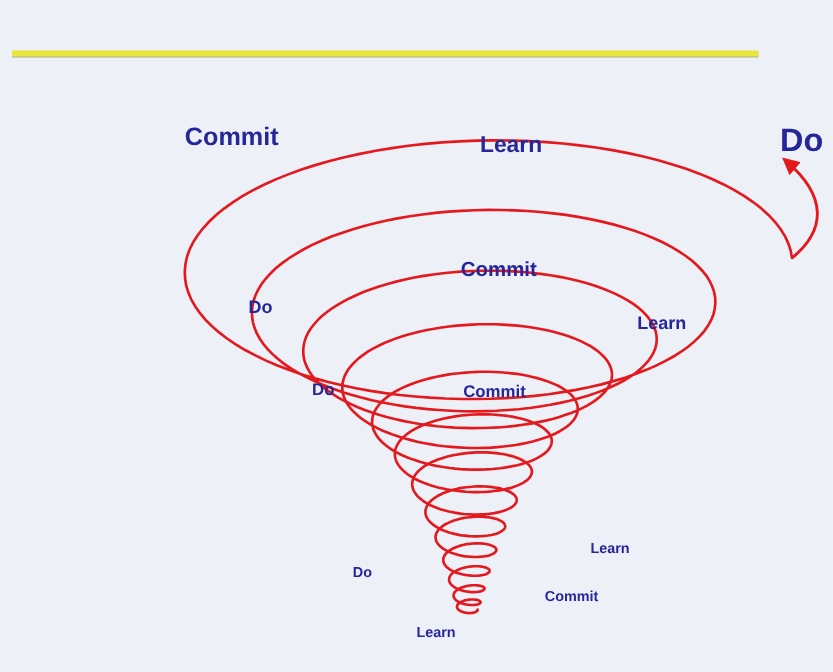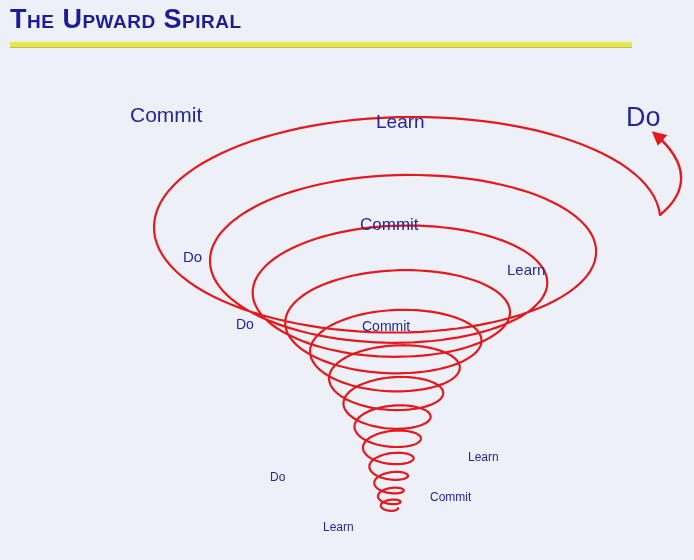--- a/index.html
+++ b/index.html
@@ -44,31 +44,31 @@
   .diagram path {
     stroke: var(--c-spiral, #e4191d);
   }
   .diagram marker path {
     fill: var(--c-spiral, #e4191d);
     stroke: none;
   }
   .lbl {
     position: absolute;
     color: var(--c-label, #24269a);
-    font-weight: 400;
+    font-weight: 700;
     white-space: nowrap;
     line-height: 1;
+    margin-left: 24px;
   }
 </style>
 </head>
 <body>
 
 <div class="slide">
 
-  <h1 class="slide-title">The Upward Spiral</h1>
   <div class="title-underline"></div>
 
   <svg class="diagram" viewBox="0 0 694 560" width="694" height="560" xmlns="http://www.w3.org/2000/svg">
     <defs>
       <marker id="arrowhead" viewBox="0 0 10 10" refX="7" refY="5" markerWidth="6" markerHeight="6" orient="auto">
         <path d="M0,0 L10,5 L0,10 z"></path>
       </marker>
     </defs>
     <path fill="none" stroke-width="2.2" stroke-linecap="round" d="M398.0 508.0 L398.0 508.2 L398.0 508.4 L397.9 508.5 L397.9 508.7 L397.8 508.9 L397.6 509.1 L397.5 509.2 L397.3 509.4 L397.1 509.5 L396.9 509.7 L396.6 509.8 L396.4 510.0 L396.1 510.1 L395.8 510.2 L395.4 510.3 L395.1 510.4 L394.7 510.5 L394.3 510.6 L393.9 510.7 L393.5 510.7 L393.1 510.8 L392.6 510.8 L392.2 510.8 L391.7 510.9 L391.2 510.9 L390.7 510.9 L390.2 510.8 L389.8 510.8 L389.3 510.7 L388.8 510.7 L388.3 510.6 L387.8 510.5 L387.3 510.4 L386.8 510.3 L386.4 510.2 L385.9 510.1 L385.5 509.9 L385.0 509.8 L384.6 509.6 L384.2 509.4 L383.8 509.2 L383.5 509.0 L383.1 508.8 L382.8 508.6 L382.5 508.4 L382.2 508.2 L381.9 507.9 L381.7 507.7 L381.5 507.4 L381.3 507.2 L381.2 506.9 L381.0 506.6 L380.9 506.3 L380.9 506.1 L380.8 505.8 L380.8 505.5 L380.9 505.2 L380.9 504.9 L381.0 504.7 L381.1 504.4 L381.2 504.1 L381.4 503.8 L381.6 503.6 L381.8 503.3 L382.1 503.0 L382.4 502.8 L382.7 502.5 L383.0 502.3 L383.4 502.0 L383.8 501.8 L384.2 501.6 L384.6 501.4 L385.1 501.2 L385.5 501.0 L386.0 500.8 L386.5 500.6 L387.0 500.5 L387.5 500.3 L388.1 500.2 L388.6 500.1 L389.2 500.0 L389.7 499.9 L390.3 499.8 L390.8 499.7 L391.4 499.7 L392.0 499.6 L392.5 499.6 L393.1 499.6 L393.6 499.6 L394.1 499.6 L394.7 499.6 L395.2 499.6 L395.7 499.7 L396.2 499.7 L396.6 499.8 L397.1 499.9 L397.5 499.9 L397.9 500.0 L398.3 500.1 L398.6 500.3 L398.9 500.4 L399.2 500.5 L399.5 500.7 L399.7 500.8 L399.9 500.9 L400.1 501.1 L400.3 501.3 L400.4 501.4 L400.4 501.6 L400.5 501.7 L400.5 501.9 L400.5 502.1 L400.4 502.2 L400.3 502.4 L400.2 502.6 L400.0 502.7 L399.8 502.9 L399.6 503.0 L399.3 503.2 L399.0 503.3 L398.7 503.4 L398.4 503.6 L398.0 503.7 L397.6 503.8 L397.1 503.9 L396.7 504.0 L396.2 504.0 L395.7 504.1 L395.1 504.1 L394.6 504.2 L394.0 504.2 L393.4 504.2 L392.8 504.2 L392.2 504.2 L391.6 504.1 L391.0 504.1 L390.3 504.0 L389.7 503.9 L389.0 503.8 L388.4 503.7 L387.8 503.6 L387.1 503.4 L386.5 503.3 L385.9 503.1 L385.3 502.9 L384.7 502.7 L384.1 502.5 L383.5 502.2 L383.0 502.0 L382.4 501.7 L381.9 501.4 L381.4 501.1 L381.0 500.8 L380.5 500.5 L380.1 500.2 L379.8 499.9 L379.4 499.5 L379.1 499.2 L378.9 498.8 L378.6 498.4 L378.4 498.1 L378.3 497.7 L378.1 497.3 L378.0 496.9 L378.0 496.5 L378.0 496.1 L378.0 495.7 L378.1 495.3 L378.2 494.9 L378.3 494.6 L378.5 494.2 L378.7 493.8 L379.0 493.4 L379.3 493.0 L379.6 492.7 L380.0 492.3 L380.4 492.0 L380.9 491.6 L381.3 491.3 L381.8 491.0 L382.4 490.7 L382.9 490.4 L383.5 490.1 L384.1 489.8 L384.8 489.5 L385.4 489.3 L386.1 489.1 L386.8 488.9 L387.5 488.7 L388.2 488.5 L388.9 488.3 L389.6 488.2 L390.4 488.1 L391.1 488.0 L391.8 487.9 L392.6 487.8 L393.3 487.7 L394.0 487.7 L394.7 487.7 L395.4 487.7 L396.1 487.7 L396.8 487.7 L397.4 487.8 L398.1 487.8 L398.7 487.9 L399.3 488.0 L399.8 488.1 L400.3 488.2 L400.8 488.3 L401.3 488.5 L401.7 488.6 L402.1 488.8 L402.4 488.9 L402.8 489.1 L403.0 489.3 L403.3 489.5 L403.4 489.7 L403.6 489.9 L403.7 490.1 L403.7 490.3 L403.8 490.5 L403.7 490.7 L403.6 490.9 L403.5 491.2 L403.4 491.4 L403.1 491.6 L402.9 491.8 L402.6 491.9 L402.2 492.1 L401.9 492.3 L401.4 492.5 L401.0 492.6 L400.5 492.8 L399.9 492.9 L399.3 493.0 L398.7 493.1 L398.1 493.2 L397.4 493.3 L396.7 493.3 L396.0 493.4 L395.3 493.4 L394.5 493.4 L393.7 493.4 L392.9 493.4 L392.1 493.3 L391.3 493.2 L390.4 493.1 L389.6 493.0 L388.7 492.9 L387.9 492.7 L387.1 492.6 L386.2 492.4 L385.4 492.2 L384.6 491.9 L383.8 491.7 L383.0 491.4 L382.2 491.1 L381.5 490.8 L380.8 490.4 L380.1 490.1 L379.4 489.7 L378.8 489.4 L378.2 489.0 L377.6 488.5 L377.1 488.1 L376.6 487.7 L376.2 487.2 L375.7 486.8 L375.4 486.3 L375.1 485.8 L374.8 485.3 L374.6 484.8 L374.4 484.3 L374.3 483.8 L374.3 483.3 L374.2 482.8 L374.3 482.3 L374.4 481.7 L374.5 481.2 L374.7 480.7 L375.0 480.2 L375.3 479.7 L375.6 479.2 L376.0 478.7 L376.4 478.3 L376.9 477.8 L377.5 477.3 L378.0 476.9 L378.6 476.5 L379.3 476.1 L380.0 475.7 L380.7 475.3 L381.5 474.9 L382.3 474.6 L383.1 474.2 L384.0 473.9 L384.9 473.6 L385.8 473.4 L386.7 473.1 L387.6 472.9 L388.6 472.7 L389.5 472.5 L390.5 472.3 L391.4 472.2 L392.4 472.1 L393.4 472.0 L394.3 471.9 L395.3 471.9 L396.2 471.9 L397.1 471.9 L398.0 471.9 L398.9 471.9 L399.8 472.0 L400.6 472.1 L401.4 472.2 L402.1 472.3 L402.9 472.5 L403.5 472.6 L404.2 472.8 L404.8 473.0 L405.3 473.2 L405.9 473.4 L406.3 473.7 L406.7 473.9 L407.1 474.1 L407.4 474.4 L407.6 474.7 L407.8 475.0 L407.9 475.2 L408.0 475.5 L408.0 475.8 L408.0 476.1 L407.9 476.4 L407.7 476.7 L407.5 476.9 L407.2 477.2 L406.9 477.5 L406.5 477.7 L406.0 478.0 L405.5 478.2 L405.0 478.5 L404.4 478.7 L403.7 478.9 L403.0 479.0 L402.2 479.2 L401.4 479.4 L400.6 479.5 L399.7 479.6 L398.8 479.7 L397.9 479.8 L396.9 479.8 L395.9 479.8 L394.8 479.8 L393.8 479.8 L392.7 479.7 L391.6 479.6 L390.5 479.5 L389.4 479.4 L388.3 479.2 L387.2 479.1 L386.1 478.8 L385.0 478.6 L384.0 478.3 L382.9 478.0 L381.8 477.7 L380.8 477.4 L379.8 477.0 L378.8 476.6 L377.9 476.2 L377.0 475.7 L376.1 475.3 L375.3 474.8 L374.5 474.3 L373.8 473.8 L373.1 473.2 L372.4 472.7 L371.8 472.1 L371.3 471.5 L370.9 470.9 L370.4 470.3 L370.1 469.6 L369.8 469.0 L369.6 468.4 L369.5 467.7 L369.4 467.1 L369.4 466.4 L369.4 465.8 L369.5 465.1 L369.7 464.4 L370.0 463.8 L370.3 463.2 L370.7 462.5 L371.1 461.9 L371.6 461.3 L372.2 460.7 L372.9 460.1 L373.5 459.5 L374.3 458.9 L375.1 458.4 L376.0 457.9 L376.9 457.4 L377.9 456.9 L378.9 456.4 L379.9 456.0 L381.0 455.6 L382.1 455.2 L383.3 454.8 L384.4 454.5 L385.7 454.2 L386.9 453.9 L388.1 453.6 L389.4 453.4 L390.6 453.2 L391.9 453.1 L393.2 453.0 L394.4 452.9 L395.7 452.8 L396.9 452.8 L398.1 452.7 L399.3 452.8 L400.5 452.8 L401.7 452.9 L402.8 453.0 L403.9 453.1 L404.9 453.3 L405.9 453.5 L406.9 453.7 L407.8 453.9 L408.6 454.2 L409.4 454.5 L410.1 454.7 L410.8 455.1 L411.4 455.4 L411.9 455.7 L412.4 456.1 L412.8 456.4 L413.1 456.8 L413.4 457.2 L413.5 457.6 L413.6 458.0 L413.6 458.4 L413.6 458.8 L413.4 459.2 L413.2 459.6 L412.9 460.0 L412.6 460.3 L412.1 460.7 L411.6 461.1 L411.0 461.4 L410.4 461.8 L409.6 462.1 L408.8 462.4 L408.0 462.7 L407.0 463.0 L406.1 463.2 L405.0 463.4 L403.9 463.6 L402.8 463.8 L401.6 463.9 L400.3 464.0 L399.0 464.1 L397.7 464.2 L396.4 464.2 L395.0 464.2 L393.6 464.1 L392.2 464.0 L390.7 463.9 L389.3 463.8 L387.8 463.6 L386.4 463.4 L384.9 463.1 L383.5 462.8 L382.1 462.5 L380.7 462.1 L379.3 461.7 L378.0 461.3 L376.6 460.9 L375.4 460.4 L374.1 459.8 L372.9 459.3 L371.8 458.7 L370.7 458.1 L369.7 457.5 L368.7 456.8 L367.8 456.1 L367.0 455.4 L366.2 454.7 L365.5 453.9 L364.9 453.2 L364.4 452.4 L363.9 451.6 L363.5 450.8 L363.3 450.0 L363.1 449.2 L363.0 448.3 L362.9 447.5 L363.0 446.7 L363.2 445.8 L363.4 445.0 L363.7 444.2 L364.1 443.4 L364.7 442.6 L365.2 441.8 L365.9 441.0 L366.7 440.2 L367.5 439.5 L368.4 438.7 L369.4 438.0 L370.5 437.3 L371.6 436.7 L372.8 436.1 L374.1 435.5 L375.4 434.9 L376.8 434.3 L378.2 433.8 L379.7 433.3 L381.2 432.9 L382.7 432.5 L384.3 432.1 L385.9 431.8 L387.5 431.5 L389.2 431.2 L390.8 431.0 L392.5 430.9 L394.1 430.7 L395.8 430.6 L397.4 430.6 L399.1 430.5 L400.7 430.6 L402.2 430.6 L403.8 430.7 L405.3 430.9 L406.8 431.0 L408.2 431.2 L409.5 431.5 L410.9 431.8 L412.1 432.1 L413.3 432.4 L414.4 432.8 L415.4 433.1 L416.4 433.6 L417.2 434.0 L418.0 434.5 L418.7 434.9 L419.3 435.4 L419.9 436.0 L420.3 436.5 L420.6 437.0 L420.8 437.6 L421.0 438.1 L421.0 438.7 L420.9 439.2 L420.7 439.8 L420.5 440.3 L420.1 440.9 L419.6 441.4 L419.0 441.9 L418.3 442.4 L417.6 442.9 L416.7 443.4 L415.7 443.9 L414.7 444.3 L413.6 444.7 L412.3 445.1 L411.0 445.4 L409.7 445.8 L408.2 446.0 L406.7 446.3 L405.1 446.5 L403.5 446.7 L401.8 446.8 L400.1 446.9 L398.3 447.0 L396.5 447.0 L394.7 447.0 L392.8 446.9 L390.9 446.8 L389.1 446.6 L387.2 446.4 L385.3 446.2 L383.4 445.9 L381.5 445.5 L379.6 445.1 L377.8 444.7 L376.0 444.2 L374.2 443.7 L372.5 443.1 L370.8 442.5 L369.2 441.9 L367.6 441.2 L366.1 440.5 L364.7 439.7 L363.4 438.9 L362.1 438.1 L360.9 437.2 L359.8 436.3 L358.8 435.4 L357.9 434.5 L357.1 433.5 L356.4 432.5 L355.8 431.5 L355.3 430.5 L354.9 429.5 L354.7 428.4 L354.5 427.4 L354.5 426.3 L354.6 425.3 L354.8 424.2 L355.1 423.2 L355.6 422.1 L356.1 421.1 L356.8 420.1 L357.6 419.1 L358.4 418.1 L359.4 417.1 L360.5 416.2 L361.7 415.3 L363.0 414.4 L364.4 413.5 L365.9 412.7 L367.5 411.9 L369.1 411.1 L370.9 410.4 L372.7 409.7 L374.5 409.1 L376.5 408.5 L378.4 408.0 L380.5 407.5 L382.5 407.0 L384.6 406.6 L386.8 406.3 L388.9 406.0 L391.1 405.8 L393.3 405.6 L395.4 405.4 L397.6 405.3 L399.8 405.3 L401.9 405.3 L404.0 405.4 L406.1 405.5 L408.1 405.7 L410.1 405.9 L412.0 406.2 L413.8 406.5 L415.6 406.8 L417.3 407.2 L419.0 407.7 L420.5 408.1 L422.0 408.7 L423.3 409.2 L424.6 409.8 L425.7 410.4 L426.8 411.1 L427.7 411.7 L428.5 412.4 L429.2 413.1 L429.7 413.9 L430.1 414.6 L430.4 415.4 L430.6 416.1 L430.6 416.9 L430.5 417.7 L430.3 418.4 L429.9 419.2 L429.4 419.9 L428.8 420.7 L428.0 421.4 L427.2 422.1 L426.1 422.8 L425.0 423.5 L423.7 424.1 L422.4 424.7 L420.9 425.3 L419.3 425.8 L417.6 426.3 L415.8 426.8 L413.9 427.2 L411.9 427.6 L409.8 427.9 L407.7 428.2 L405.5 428.4 L403.2 428.6 L400.9 428.7 L398.6 428.8 L396.1 428.8 L393.7 428.8 L391.2 428.6 L388.8 428.5 L386.3 428.3 L383.8 428.0 L381.3 427.6 L378.8 427.2 L376.4 426.7 L374.0 426.2 L371.6 425.6 L369.3 425.0 L367.0 424.3 L364.8 423.5 L362.7 422.7 L360.7 421.9 L358.7 421.0 L356.8 420.0 L355.1 419.0 L353.4 418.0 L351.9 416.9 L350.4 415.7 L349.1 414.6 L347.9 413.4 L346.9 412.2 L346.0 410.9 L345.2 409.7 L344.5 408.4 L344.1 407.1 L343.7 405.7 L343.5 404.4 L343.5 403.1 L343.6 401.7 L343.9 400.4 L344.3 399.1 L344.9 397.8 L345.6 396.4 L346.4 395.2 L347.5 393.9 L348.6 392.6 L349.9 391.4 L351.4 390.2 L352.9 389.1 L354.6 387.9 L356.5 386.9 L358.4 385.8 L360.5 384.8 L362.6 383.9 L364.9 383.0 L367.3 382.2 L369.7 381.4 L372.2 380.7 L374.8 380.0 L377.5 379.4 L380.2 378.9 L383.0 378.4 L385.8 378.0 L388.6 377.6 L391.4 377.4 L394.3 377.2 L397.1 377.0 L400.0 377.0 L402.8 377.0 L405.6 377.0 L408.3 377.2 L411.0 377.4 L413.7 377.6 L416.3 378.0 L418.8 378.3 L421.2 378.8 L423.6 379.3 L425.8 379.9 L428.0 380.5 L430.0 381.2 L431.9 381.9 L433.7 382.7 L435.3 383.5 L436.8 384.4 L438.2 385.3 L439.4 386.2 L440.4 387.1 L441.3 388.1 L442.0 389.1 L442.6 390.1 L443.0 391.2 L443.2 392.2 L443.3 393.3 L443.1 394.3 L442.8 395.4 L442.3 396.4 L441.7 397.5 L440.9 398.5 L439.9 399.5 L438.7 400.5 L437.4 401.4 L435.9 402.4 L434.2 403.2 L432.4 404.1 L430.5 404.9 L428.4 405.6 L426.2 406.4 L423.8 407.0 L421.3 407.6 L418.7 408.2 L416.0 408.6 L413.2 409.0 L410.3 409.4 L407.4 409.7 L404.3 409.9 L401.2 410.0 L398.1 410.1 L394.9 410.1 L391.6 410.0 L388.4 409.8 L385.1 409.5 L381.8 409.2 L378.6 408.8 L375.4 408.3 L372.2 407.8 L369.0 407.1 L365.9 406.4 L362.9 405.6 L359.9 404.7 L357.0 403.8 L354.2 402.8 L351.5 401.7 L349.0 400.6 L346.5 399.4 L344.2 398.1 L342.0 396.8 L340.0 395.4 L338.1 394.0 L336.4 392.5 L334.8 391.0 L333.5 389.5 L332.3 387.9 L331.2 386.3 L330.4 384.6 L329.8 383.0 L329.3 381.3 L329.1 379.6 L329.0 377.9 L329.2 376.2 L329.5 374.5 L330.1 372.8 L330.8 371.1 L331.8 369.5 L332.9 367.8 L334.2 366.2 L335.8 364.6 L337.5 363.1 L339.4 361.6 L341.4 360.1 L343.7 358.7 L346.1 357.3 L348.6 356.0 L351.3 354.8 L354.1 353.6 L357.1 352.5 L360.2 351.4 L363.4 350.5 L366.7 349.6 L370.1 348.7 L373.6 348.0 L377.2 347.4 L380.8 346.8 L384.4 346.3 L388.1 345.9 L391.9 345.6 L395.6 345.4 L399.3 345.3 L403.1 345.2 L406.8 345.3 L410.4 345.4 L414.0 345.7 L417.6 346.0 L421.1 346.4 L424.5 346.9 L427.8 347.4 L431.0 348.1 L434.0 348.8 L437.0 349.6 L439.8 350.5 L442.4 351.4 L444.9 352.4 L447.3 353.5 L449.4 354.6 L451.4 355.8 L453.2 357.0 L454.7 358.3 L456.1 359.6 L457.3 360.9 L458.2 362.3 L459.0 363.7 L459.5 365.1 L459.8 366.6 L459.8 368.0 L459.6 369.4 L459.2 370.9 L458.6 372.3 L457.8 373.7 L456.7 375.1 L455.4 376.5 L453.8 377.8 L452.1 379.1 L450.1 380.4 L448.0 381.6 L445.6 382.8 L443.1 383.9 L440.3 384.9 L437.4 385.9 L434.3 386.8 L431.1 387.7 L427.7 388.4 L424.1 389.1 L420.4 389.7 L416.6 390.2 L412.8 390.6 L408.8 391.0 L404.7 391.2 L400.6 391.3 L396.4 391.4 L392.1 391.3 L387.9 391.1 L383.6 390.9 L379.3 390.5 L375.0 390.0 L370.8 389.4 L366.6 388.7 L362.5 388.0 L358.4 387.1 L354.4 386.1 L350.5 385.0 L346.8 383.8 L343.1 382.6 L339.6 381.2 L336.2 379.8 L333.0 378.3 L330.0 376.7 L327.1 375.0 L324.4 373.3 L322.0 371.5 L319.7 369.6 L317.7 367.7 L315.9 365.7 L314.3 363.7 L313.0 361.6 L311.9 359.5 L311.0 357.4 L310.5 355.2 L310.1 353.1 L310.1 350.9 L310.3 348.7 L310.7 346.6 L311.4 344.4 L312.4 342.3 L313.7 340.2 L315.2 338.1 L316.9 336.0 L318.9 334.0 L321.1 332.0 L323.6 330.1 L326.3 328.2 L329.2 326.4 L332.4 324.7 L335.7 323.0 L339.3 321.5 L343.0 320.0 L346.9 318.6 L350.9 317.3 L355.2 316.0 L359.5 314.9 L363.9 313.9 L368.5 313.0 L373.2 312.2 L377.9 311.5 L382.7 311.0 L387.6 310.5 L392.4 310.2 L397.3 309.9 L402.2 309.8 L407.1 309.8 L412.0 310.0 L416.8 310.2 L421.5 310.6 L426.2 311.1 L430.7 311.6 L435.2 312.3 L439.5 313.1 L443.7 314.1 L447.7 315.1 L451.6 316.2 L455.2 317.4 L458.7 318.7 L462.0 320.1 L465.1 321.5 L467.9 323.0 L470.5 324.6 L472.8 326.3 L474.9 328.0 L476.7 329.8 L478.2 331.6 L479.4 333.5 L480.4 335.4 L481.1 337.3 L481.4 339.2 L481.5 341.2 L481.3 343.1 L480.8 345.1 L479.9 347.0 L478.8 348.9 L477.4 350.8 L475.7 352.6 L473.7 354.5 L471.4 356.2 L468.8 357.9 L466.0 359.6 L462.9 361.2 L459.6 362.7 L456.0 364.1 L452.1 365.5 L448.1 366.7 L443.8 367.9 L439.4 369.0 L434.7 369.9 L429.9 370.8 L424.9 371.5 L419.8 372.1 L414.6 372.6 L409.3 373.0 L403.8 373.2 L398.3 373.3 L392.8 373.3 L387.2 373.1 L381.6 372.8 L376.0 372.4 L370.4 371.9 L364.9 371.2 L359.4 370.3 L353.9 369.4 L348.6 368.3 L343.4 367.0 L338.3 365.7 L333.3 364.2 L328.5 362.6 L323.9 360.9 L319.5 359.1 L315.3 357.2 L311.3 355.1 L307.6 353.0 L304.1 350.8 L300.8 348.5 L297.9 346.1 L295.2 343.6 L292.8 341.1 L290.8 338.5 L289.0 335.9 L287.6 333.2 L286.5 330.5 L285.7 327.7 L285.3 325.0 L285.2 322.2 L285.5 319.4 L286.1 316.6 L287.0 313.9 L288.3 311.1 L289.9 308.4 L291.9 305.7 L294.2 303.1 L296.8 300.5 L299.7 298.0 L303.0 295.5 L306.5 293.1 L310.4 290.8 L314.5 288.6 L318.9 286.5 L323.5 284.5 L328.4 282.6 L333.5 280.9 L338.8 279.2 L344.3 277.7 L350.0 276.3 L355.8 275.0 L361.8 273.9 L367.9 272.9 L374.2 272.1 L380.4 271.4 L386.8 270.9 L393.2 270.5 L399.6 270.2 L406.0 270.2 L412.4 270.2 L418.8 270.5 L425.1 270.9 L431.3 271.4 L437.4 272.1 L443.4 272.9 L449.2 273.9 L454.9 275.0 L460.4 276.3 L465.6 277.7 L470.7 279.2 L475.5 280.8 L480.1 282.6 L484.4 284.5 L488.4 286.5 L492.1 288.5 L495.5 290.7 L498.5 292.9 L501.2 295.3 L503.6 297.7 L505.6 300.1 L507.2 302.6 L508.5 305.2 L509.4 307.7 L509.9 310.3 L510.0 312.9 L509.7 315.6 L509.0 318.2 L507.9 320.8 L506.4 323.3 L504.6 325.9 L502.3 328.4 L499.7 330.8 L496.7 333.2 L493.3 335.5 L489.6 337.8 L485.6 339.9 L481.2 342.0 L476.5 343.9 L471.4 345.7 L466.1 347.5 L460.5 349.1 L454.7 350.5 L448.6 351.8 L442.3 353.0 L435.8 354.0 L429.1 354.9 L422.2 355.6 L415.3 356.2 L408.1 356.5 L400.9 356.7 L393.7 356.8 L386.3 356.6 L379.0 356.3 L371.6 355.8 L364.3 355.2 L357.0 354.3 L349.8 353.3 L342.7 352.1 L335.7 350.7 L328.9 349.2 L322.2 347.5 L315.7 345.6 L309.4 343.6 L303.4 341.4 L297.6 339.1 L292.1 336.6 L286.9 334.0 L281.9 331.3 L277.4 328.5 L273.1 325.5 L269.2 322.5 L265.7 319.3 L262.6 316.1 L259.9 312.7 L257.6 309.3 L255.8 305.9 L254.3 302.4 L253.3 298.9 L252.8 295.3 L252.7 291.7 L253.0 288.2 L253.8 284.6 L255.0 281.0 L256.7 277.5 L258.8 274.0 L261.4 270.6 L264.4 267.2 L267.8 263.8 L271.7 260.6 L275.9 257.5 L280.6 254.4 L285.6 251.5 L291.0 248.7 L296.8 246.0 L302.8 243.4 L309.2 241.0 L315.9 238.7 L322.9 236.6 L330.1 234.7 L337.6 232.9 L345.2 231.3 L353.1 229.9 L361.1 228.7 L369.2 227.7 L377.5 226.9 L385.8 226.2 L394.2 225.8 L402.6 225.6 L411.0 225.6 L419.4 225.7 L427.7 226.1 L436.0 226.7 L444.1 227.5 L452.1 228.4 L460.0 229.6 L467.6 230.9 L475.1 232.5 L482.2 234.2 L489.2 236.1 L495.8 238.2 L502.1 240.4 L508.1 242.8 L513.7 245.3 L519.0 248.0 L523.8 250.7 L528.3 253.7 L532.3 256.7 L535.8 259.8 L538.9 263.0 L541.5 266.3 L543.7 269.6 L545.3 273.0 L546.5 276.5 L547.1 279.9 L547.3 283.4 L546.9 286.9 L546.0 290.4 L544.6 293.9 L542.6 297.4 L540.2 300.8 L537.2 304.1 L533.8 307.4 L529.9 310.6 L525.5 313.7 L520.6 316.7 L515.3 319.6 L509.5 322.3 L503.3 325.0 L496.8 327.4 L489.8 329.8 L482.5 331.9 L474.8 333.9 L466.8 335.7 L458.6 337.3 L450.0 338.7 L441.3 340.0 L432.3 341.0 L423.1 341.7 L413.8 342.3 L404.3 342.6 L394.8 342.8 L385.2 342.7 L375.6 342.3 L365.9 341.7 L356.3 340.9 L346.8 339.9 L337.3 338.6 L328.0 337.1 L318.9 335.4 L309.9 333.5 L301.1 331.3 L292.6 328.9 L284.4 326.4 L276.5 323.6 L268.9 320.6 L261.6 317.4 L254.8 314.1 L248.3 310.6 L242.3 307.0 L236.8 303.2 L231.7 299.2 L227.1 295.1 L223.0 291.0 L219.5 286.7 L216.5 282.3 L214.0 277.9 L212.2 273.4 L210.8 268.8 L210.1 264.2 L210.0 259.6 L210.4 255.0 L211.4 250.4 L213.0 245.8 L215.3 241.2 L218.0 236.7 L221.4 232.3 L225.4 227.9 L229.8 223.6 L234.9 219.5 L240.5 215.4 L246.6 211.5 L253.2 207.7 L260.2 204.1 L267.8 200.6 L275.7 197.3 L284.1 194.3 L292.9 191.4 L302.0 188.7 L311.5 186.2 L321.3 184.0 L331.3 182.0 L341.6 180.2 L352.1 178.7 L362.8 177.4 L373.6 176.4 L384.5 175.7 L395.5 175.2 L406.5 174.9 L417.6 175.0 L428.6 175.3 L439.5 175.8 L450.3 176.7 L461.0 177.8 L471.5 179.1 L481.7 180.7 L491.8 182.6 L501.5 184.7 L510.9 187.0 L520.0 189.6 L528.7 192.3 L537.0 195.3 L544.8 198.5 L552.2 201.9 L559.1 205.5 L565.4 209.2 L571.2 213.1 L576.5 217.1 L581.1 221.3 L585.2 225.6 L588.7 229.9 L591.5 234.4 L593.6 238.9 L595.1 243.5 L596.0 248.1 L596.1 252.8 L595.6 257.5 L594.5 262.1 L592.6 266.8 L590.1 271.3 L586.9 275.9 L583.0 280.3 L578.5 284.7 L573.4 289.0 L567.6 293.1 L561.2 297.1 L554.2 301.0 L546.7 304.7 L538.6 308.2 L530.0 311.5 L520.8 314.7 L511.2 317.6 L501.2 320.3 L490.7 322.7 L479.9 324.9 L468.7 326.8 L457.2 328.5 L445.4 329.9 L433.4 331.0 L421.2 331.8 L408.8 332.3 L396.3 332.5 L383.7 332.5 L371.1 332.1 L358.4 331.4 L345.9 330.4 L333.3 329.2 L321.0 327.6 L308.8 325.7 L296.7 323.5 L285.0 321.0 L273.5 318.3 L262.3 315.3 L251.6 312.0 L241.2 308.4 L231.2 304.6 L221.7 300.5 L212.8 296.2 L204.3 291.7 L196.4 287.0 L189.2 282.1 L182.5 277.0 L176.5 271.7 L171.1 266.3 L166.5 260.8 L162.6 255.2 L159.3 249.4 L156.9 243.6 L155.1 237.7 L154.2 231.7 L154.0 225.8 L154.6 219.8 L155.9 213.8 L158.0 207.9 L160.9 202.0 L164.6 196.2 L169.0 190.4 L174.2 184.8 L180.1 179.2 L186.7 173.8 L194.0 168.6 L202.0 163.5 L210.6 158.7 L219.9 154.0 L229.8 149.5 L240.2 145.3 L251.2 141.3 L262.7 137.6 L274.7 134.2 L287.1 131.1 L299.9 128.2 L313.1 125.6 L326.6 123.4 L340.3 121.5 L354.3 119.9 L368.5 118.7 L382.8 117.8 L397.2 117.2 L411.7 117.0 L426.1 117.1 L440.5 117.6 L454.9 118.4 L469.0 119.6 L483.0 121.1 L496.8 122.9 L510.2 125.1 L523.4 127.6 L536.2 130.4 L548.5 133.6 L560.4 137.0 L571.8 140.7 L582.7 144.7 L592.9 149.0 L602.6 153.5 L611.6 158.2 L620.0 163.2 L627.6 168.4 L634.5 173.8 L640.6 179.3 L645.9 185.0 L650.4 190.8 L654.1 196.7 L656.9 202.8 L658.9 208.8 L660.0 215.0 "></path>
     <path d="M 660 215 C 688 192 690 164 655 134" fill="none" stroke-width="2.4" marker-end="url(#arrowhead)"></path>

